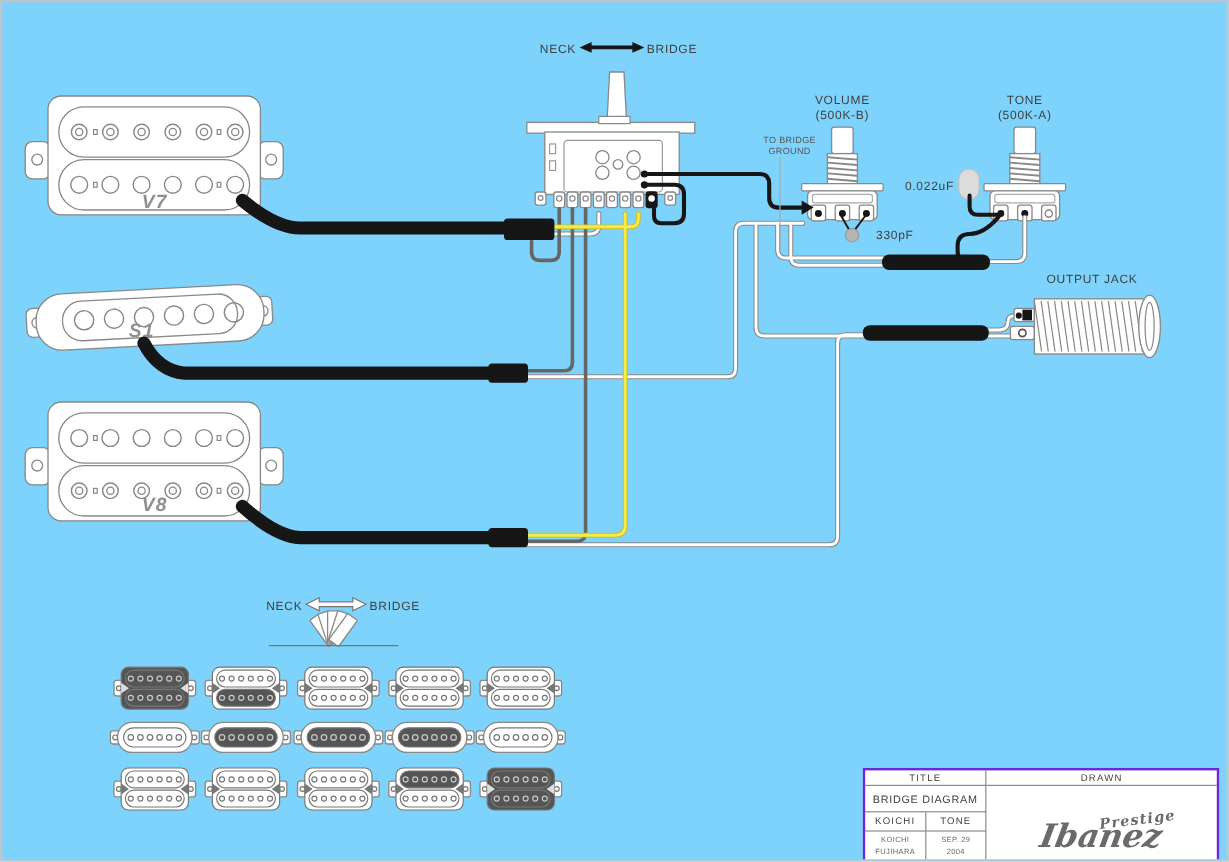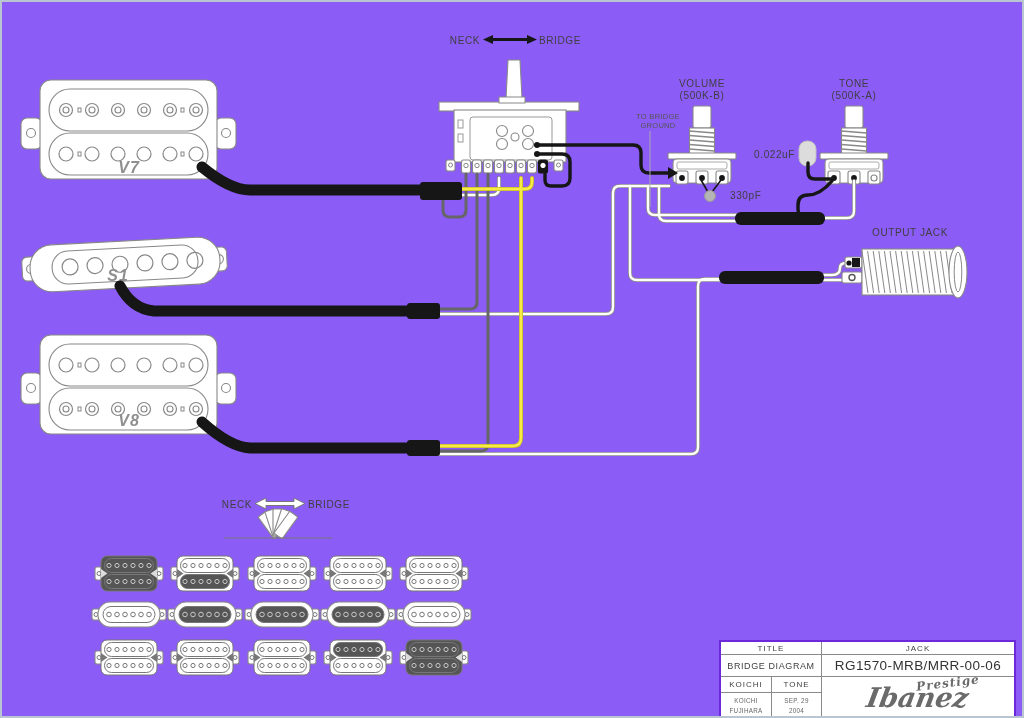--- a/index.html
+++ b/index.html
@@ -1,17 +1,17 @@
 <!DOCTYPE html>
 <html><head>
 <meta charset="utf-8">
 <style>
   html,body{margin:0;padding:0;background:#e8e8e8;}
   .page{
-    position:relative;width:1024px;height:718px;background:#8b5cf6;
+    position:relative;width:1024px;height:718px;background:#7dd3fc;
     border:2px solid #b9c6d2;box-sizing:border-box;overflow:hidden;
     font-family:"Liberation Sans",sans-serif;
   }
   svg{position:absolute;left:0;top:0;}
   svg text{font-family:"Liberation Sans",sans-serif;}
   .lbl{font-size:10px;fill:#3f3f3f;letter-spacing:.6px;font-weight:500;}
   .lbl-sm{font-size:7.5px;fill:#555;letter-spacing:.3px;}
   .plabel{font-style:italic;font-weight:bold;font-size:16px;fill:#8f8f8f;letter-spacing:1px;}
   
   .tb{position:absolute;left:717px;top:638px;width:293px;height:76px;
@@ -603,27 +603,24 @@
           <polygon points="460,651 453.5,655.5 460,660" fill="#ddd"></polygon>
         </g>
       </g>
 </svg>
 
 <div class="tb">
   <div class="c hd br bb" style="left:0;top:0;width:101px;height:13px">
         <span>TITLE</span>
       </div>
   <div class="c hd bb" style="left:101px;top:0;width:192px;height:13px">
-        <span>JACK</span>
+        <span>DRAWN</span>
       </div>
   <div class="c val br bb" style="left:0;top:13px;width:101px;height:22px">
         <span>BRIDGE DIAGRAM</span>
-      </div>
-  <div class="c model bb" style="left:101px;top:13px;width:192px;height:22px">
-        <span>RG1570-MRB/MRR-00-06</span>
       </div>
   <div class="c hd br bb" style="left:0;top:35px;width:51px;height:16px">
         <span>KOICHI</span>
       </div>
   <div class="c hd br bb" style="left:51px;top:35px;width:50px;height:16px">
         <span>TONE</span>
       </div>
   <div class="c tiny br" style="left:0;top:51px;width:51px;height:25px">
     <span>KOICHI</span>
     <span>FUJIHARA</span>

